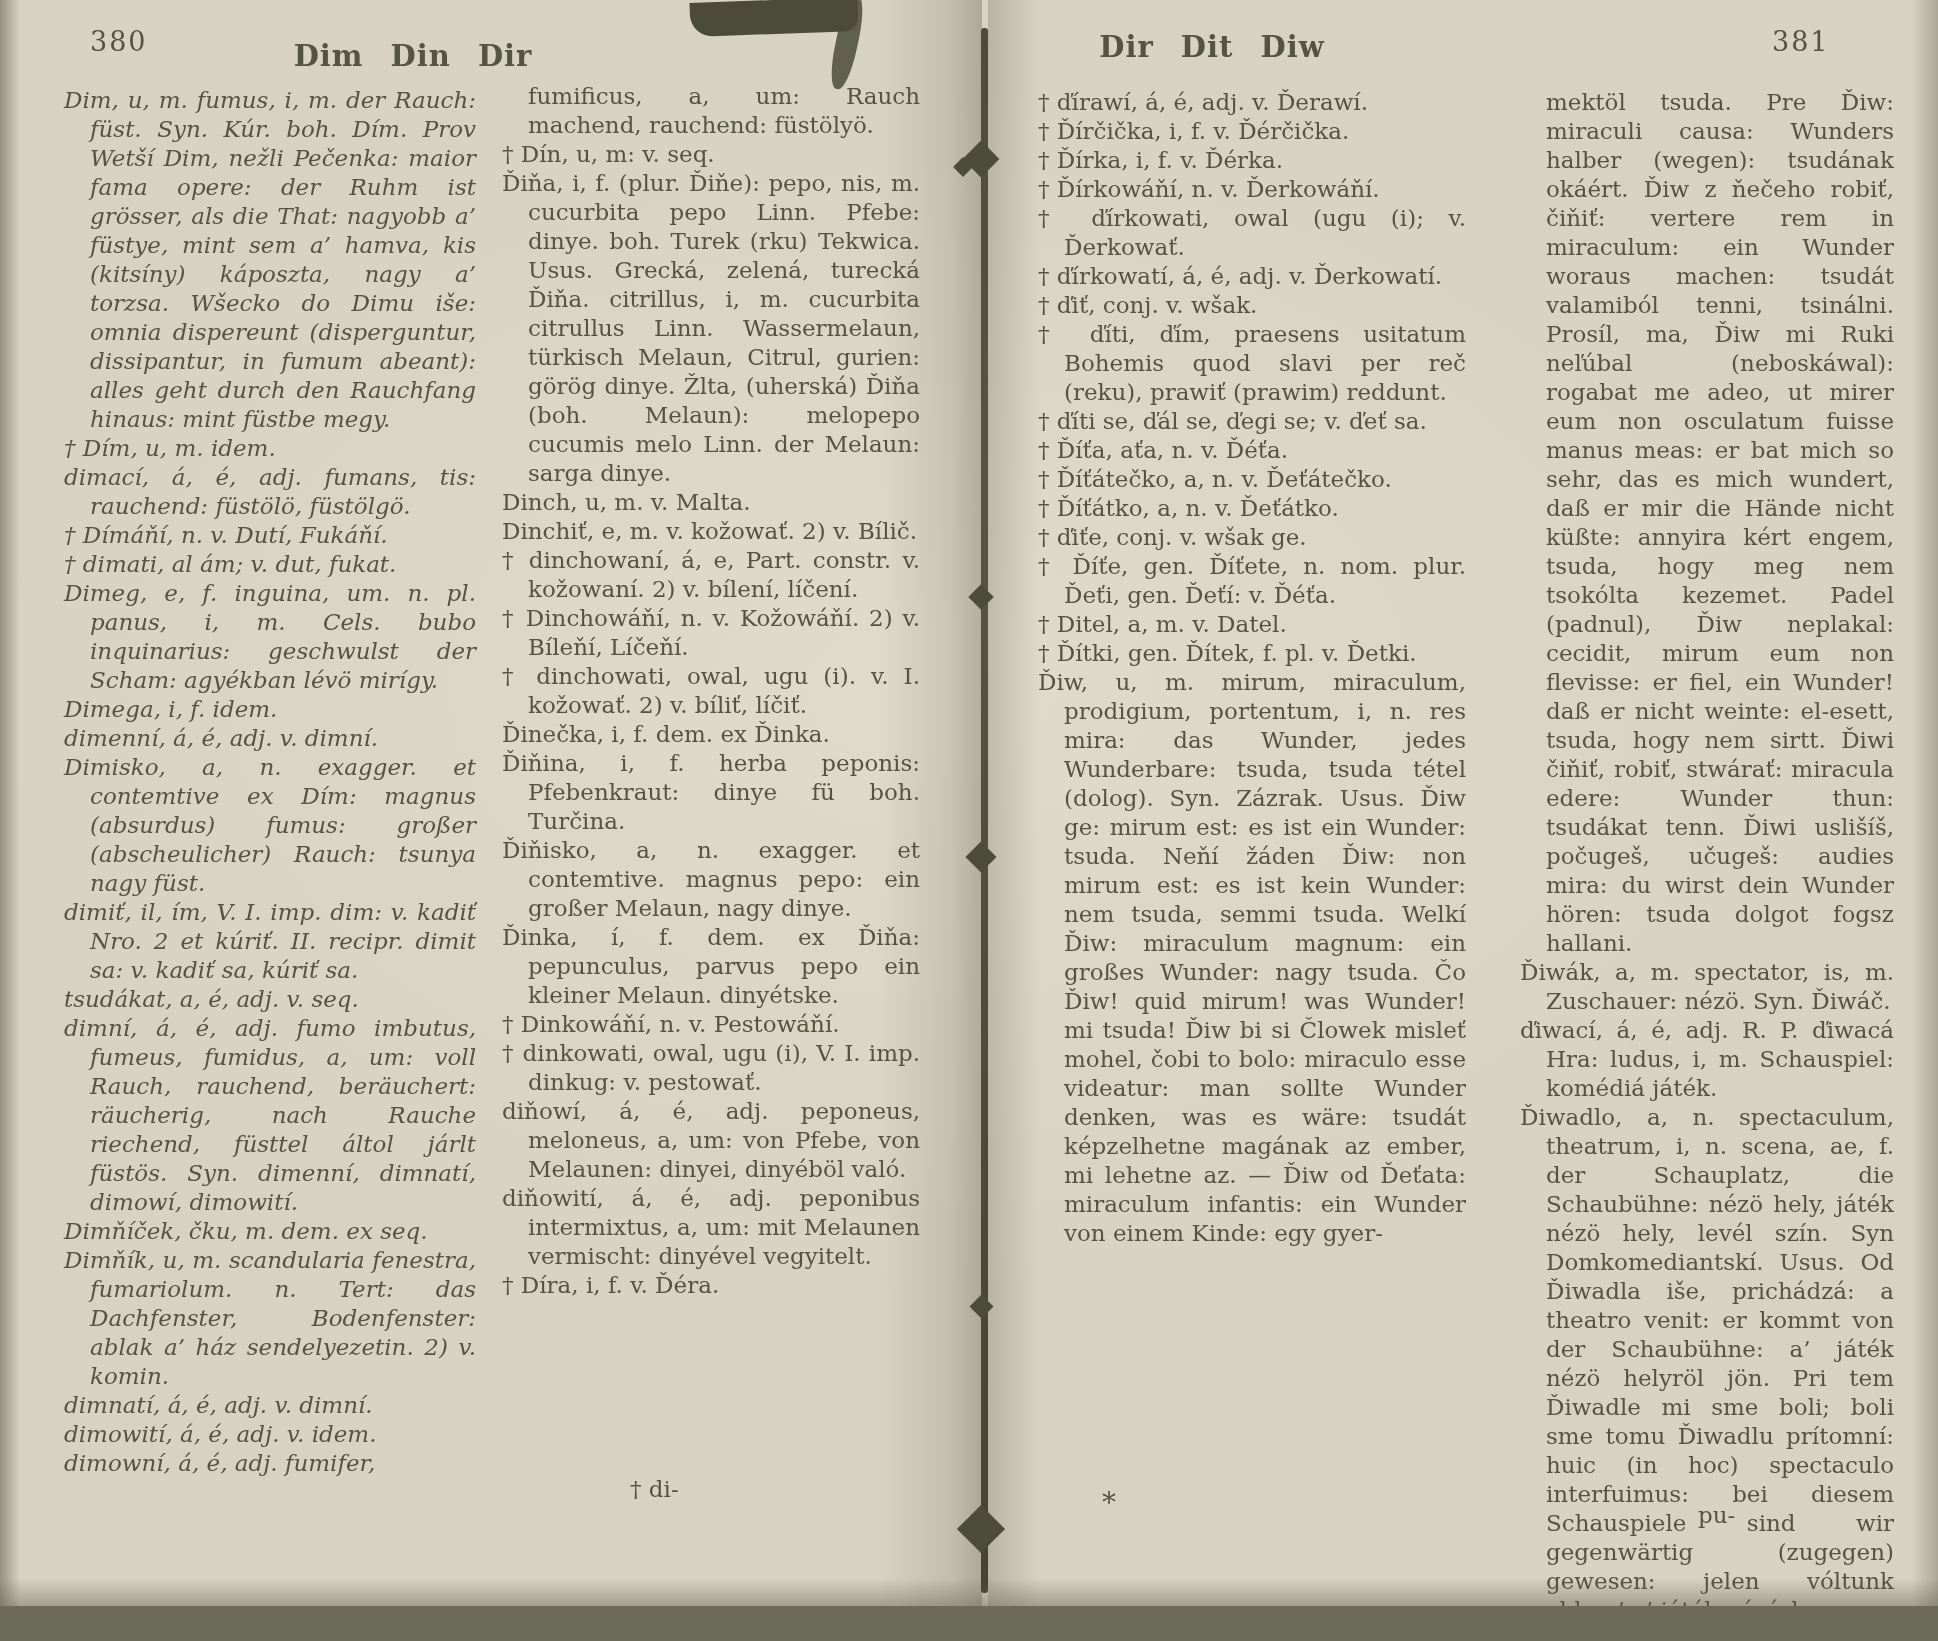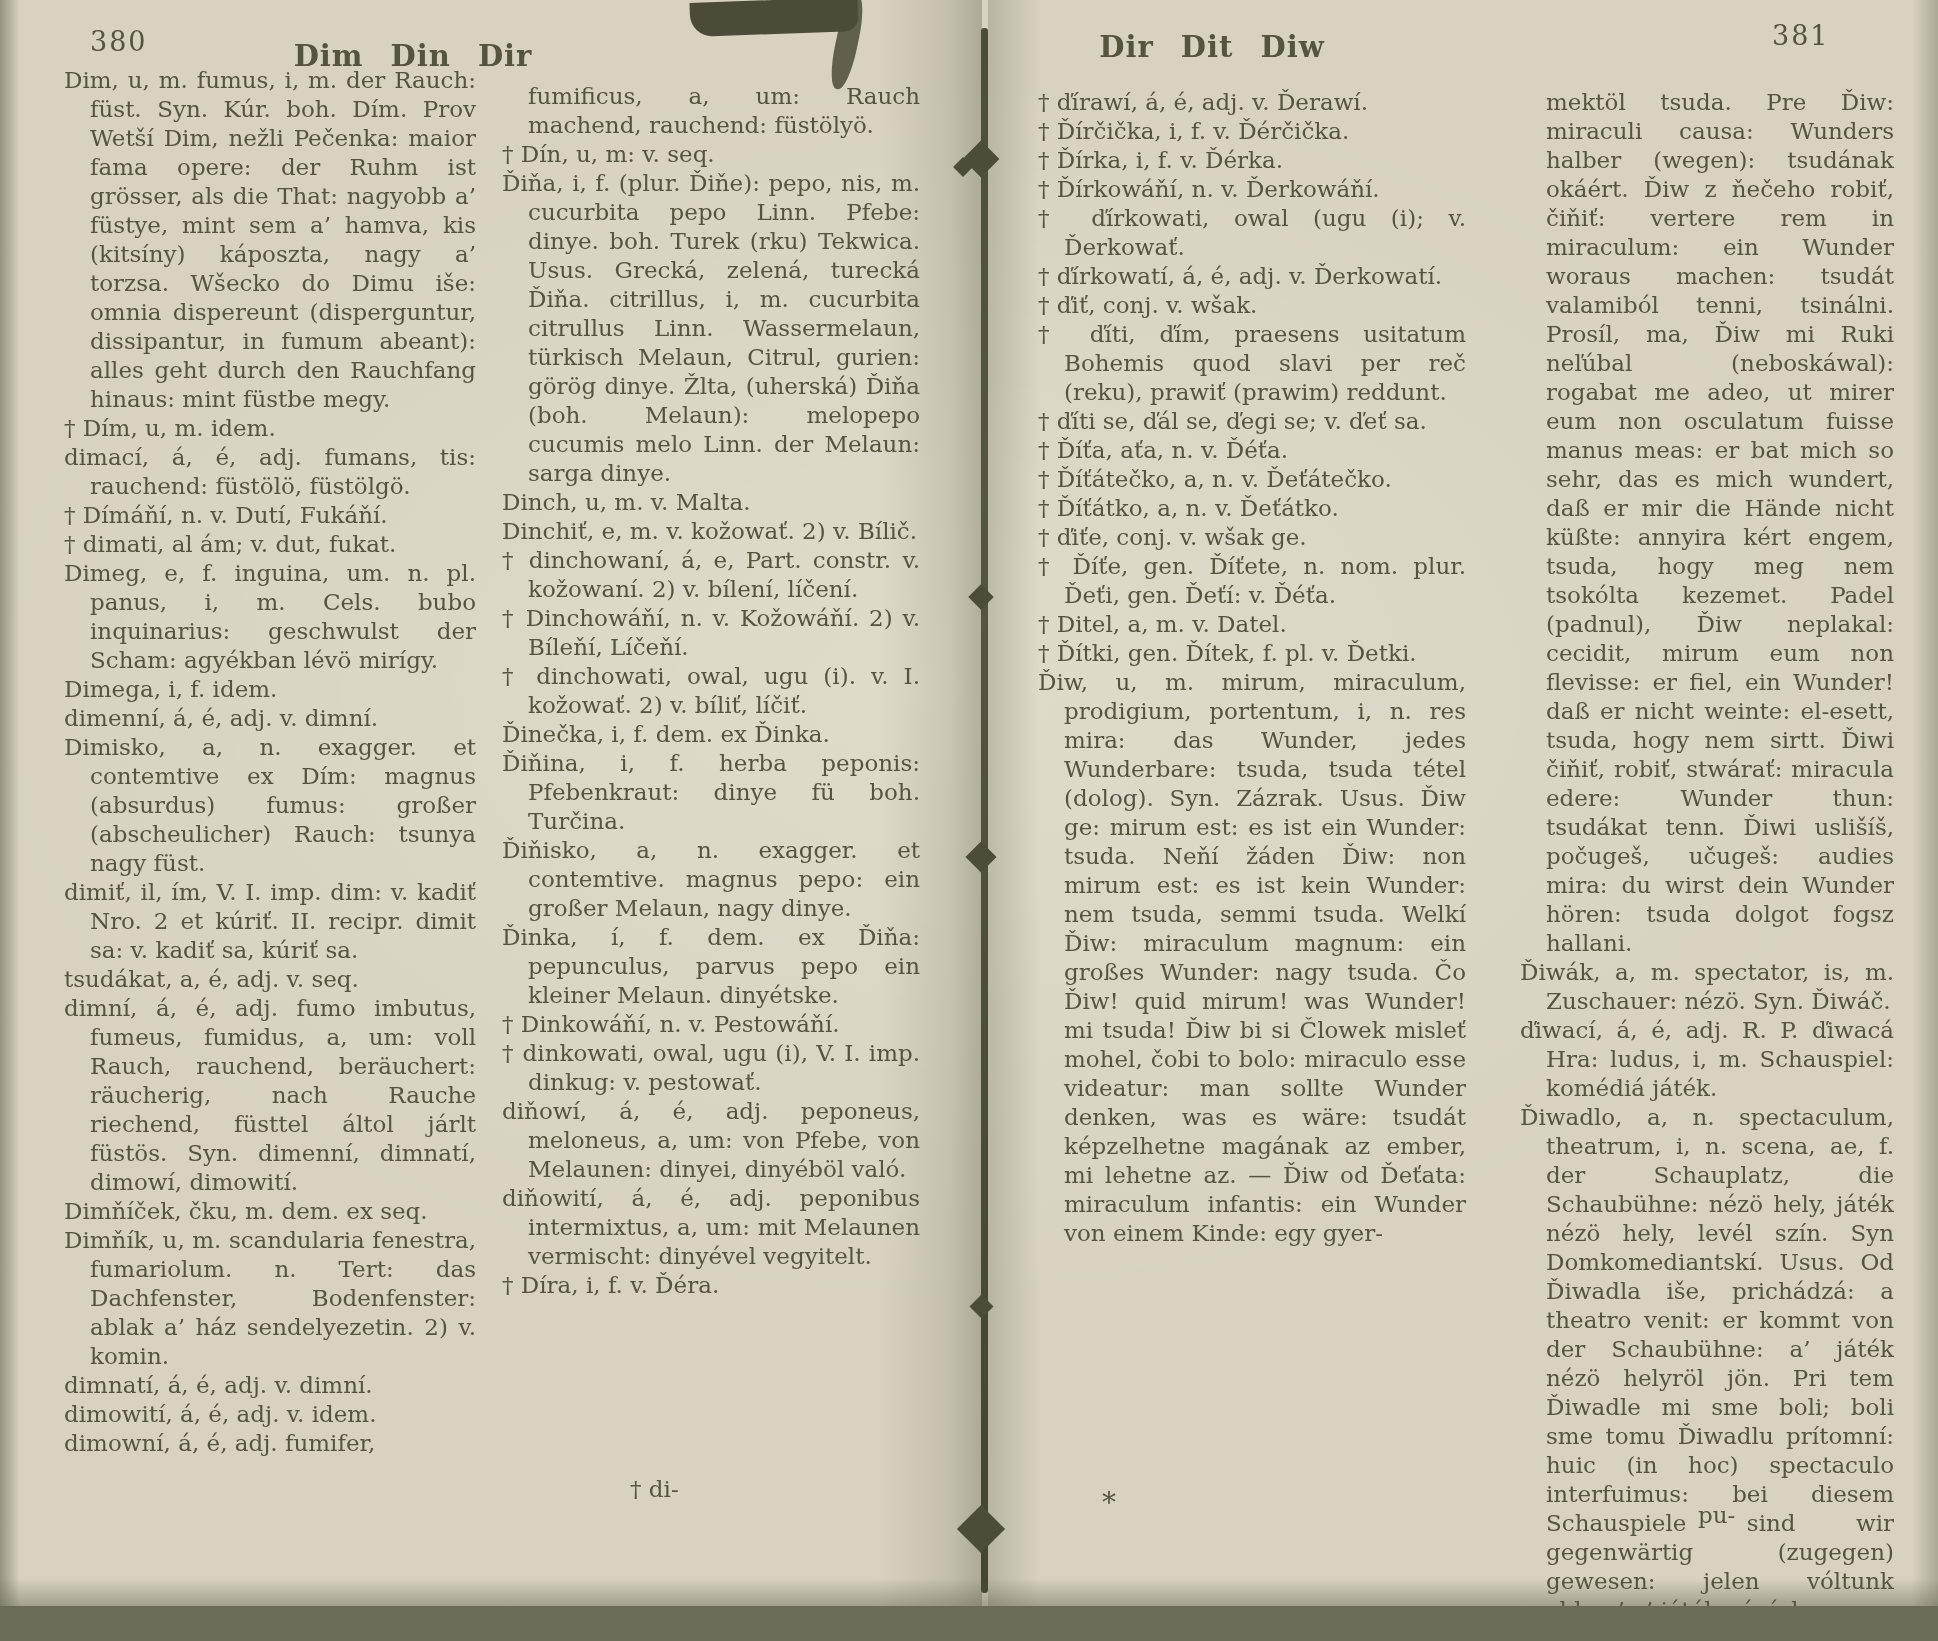--- a/index.html
+++ b/index.html
@@ -10,26 +10,26 @@
       #d7d3c0;
     font-family:"DejaVu Serif", "Liberation Serif", serif;
     color:#55543f;
   }
   
   .pagenum { position:absolute; font-size:27px; letter-spacing:2px; }
   .runhead { position:absolute; font-weight:bold; font-size:29px; word-spacing:16px; letter-spacing:1px; text-align:center; }
   #pn-left  { left:90;  left:90px;  top:26px; }
   #rh-left  { left:258px; top:24px; width:310px;margin-top:15px; }
   #rh-right { left:1092px; top:30px; width:240px; }
-  #pn-right { left:1772px; top:20px; }
+  #pn-right { left:1772px; top:26px; }
   
   .column { position:absolute; font-size:23px; line-height:29px; text-align:justify; }
   .column p.entry { margin:0; padding-left:26px; text-indent:-26px; }
   .column p.entry.cont { text-indent:0; }
-  #col-l1 { left:64px;  top:66px; width:412px; }
+  #col-l1 { left:64px;  top:86px; width:412px;font-style:italic; }
   #col-l2 { left:502px; top:82px; width:418px; }
   #col-r1 { left:1038px; top:88px; width:428px; }
   #col-r2 { left:1520px; top:88px; width:374px; }
   
   .fold-line {
     position:absolute; left:981px; top:28px; width:7px; height:1565px;
     background:linear-gradient(#4d4c3a, #565543 30%, #4d4c3a 65%, #454433);
     border-radius:3px;
   }
   .fold-knot { position:absolute; background:#4d4c3a; transform:rotate(45deg); }

